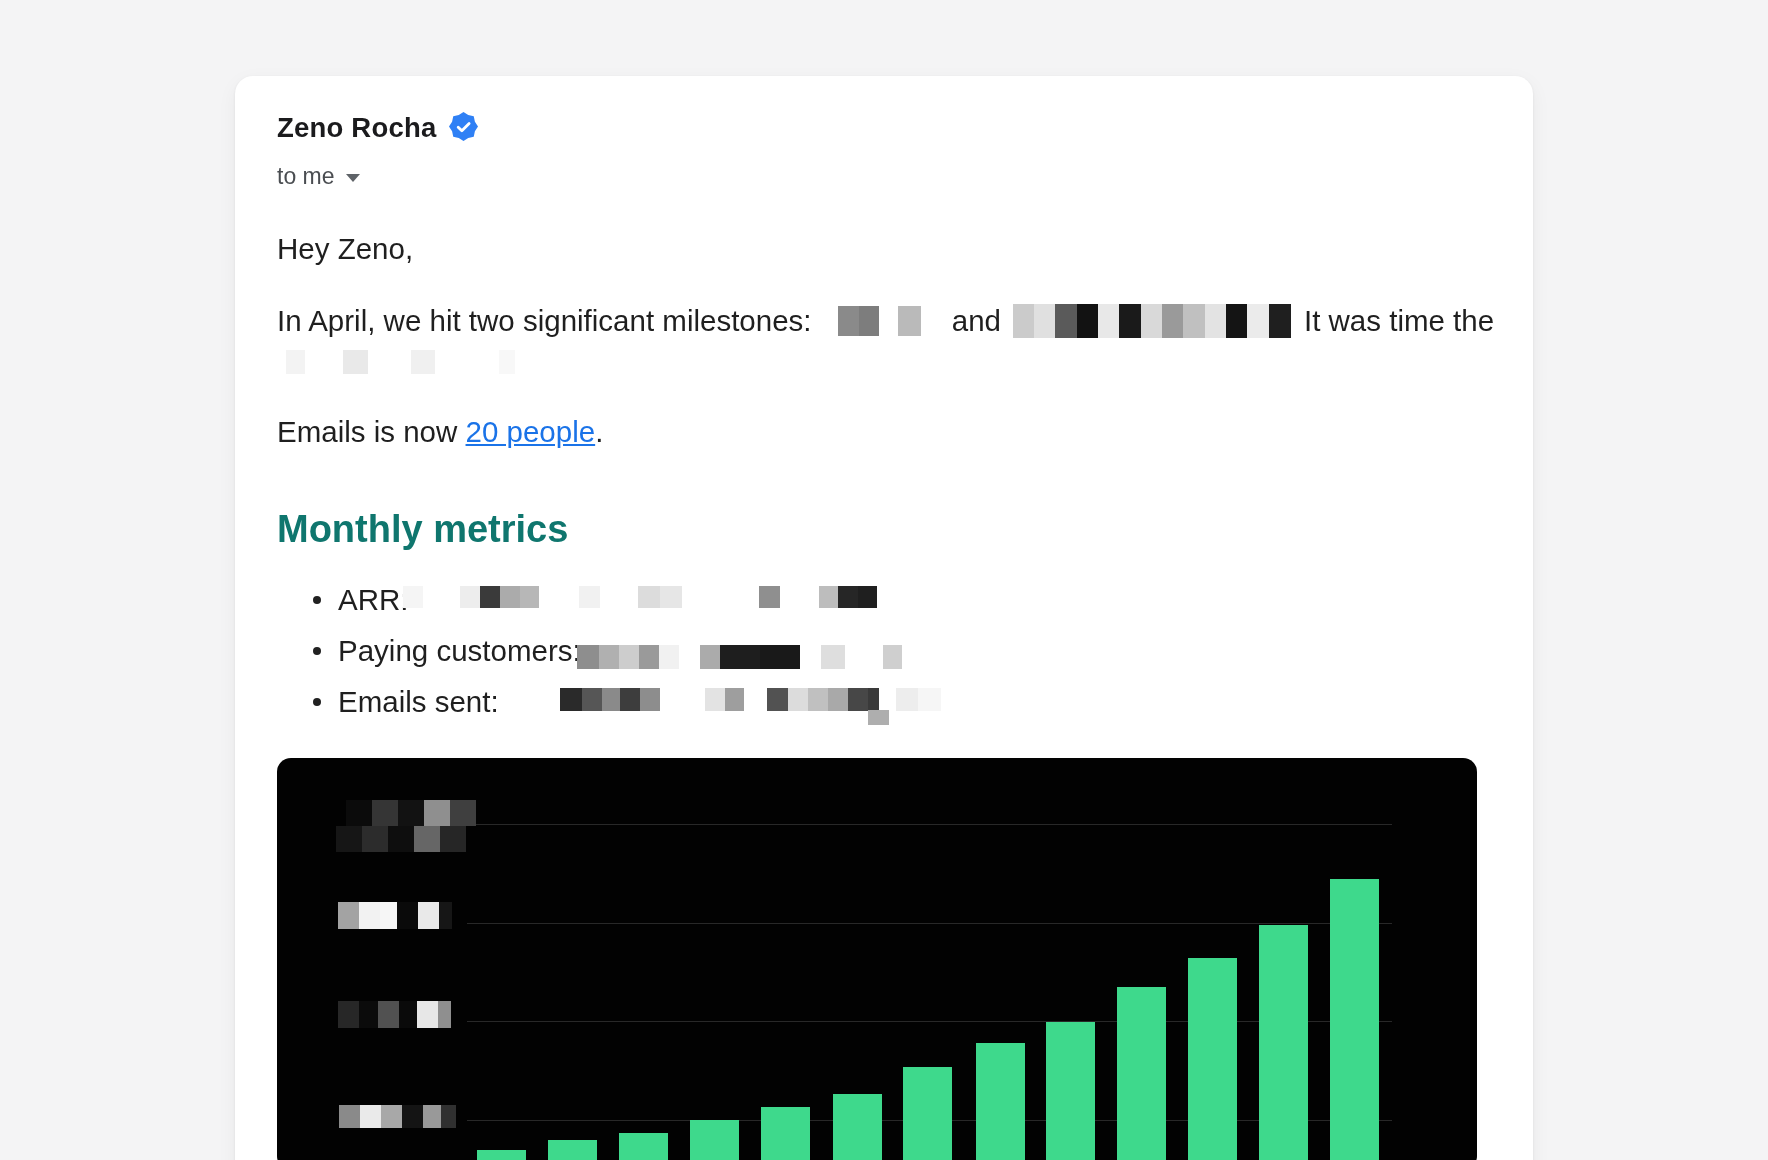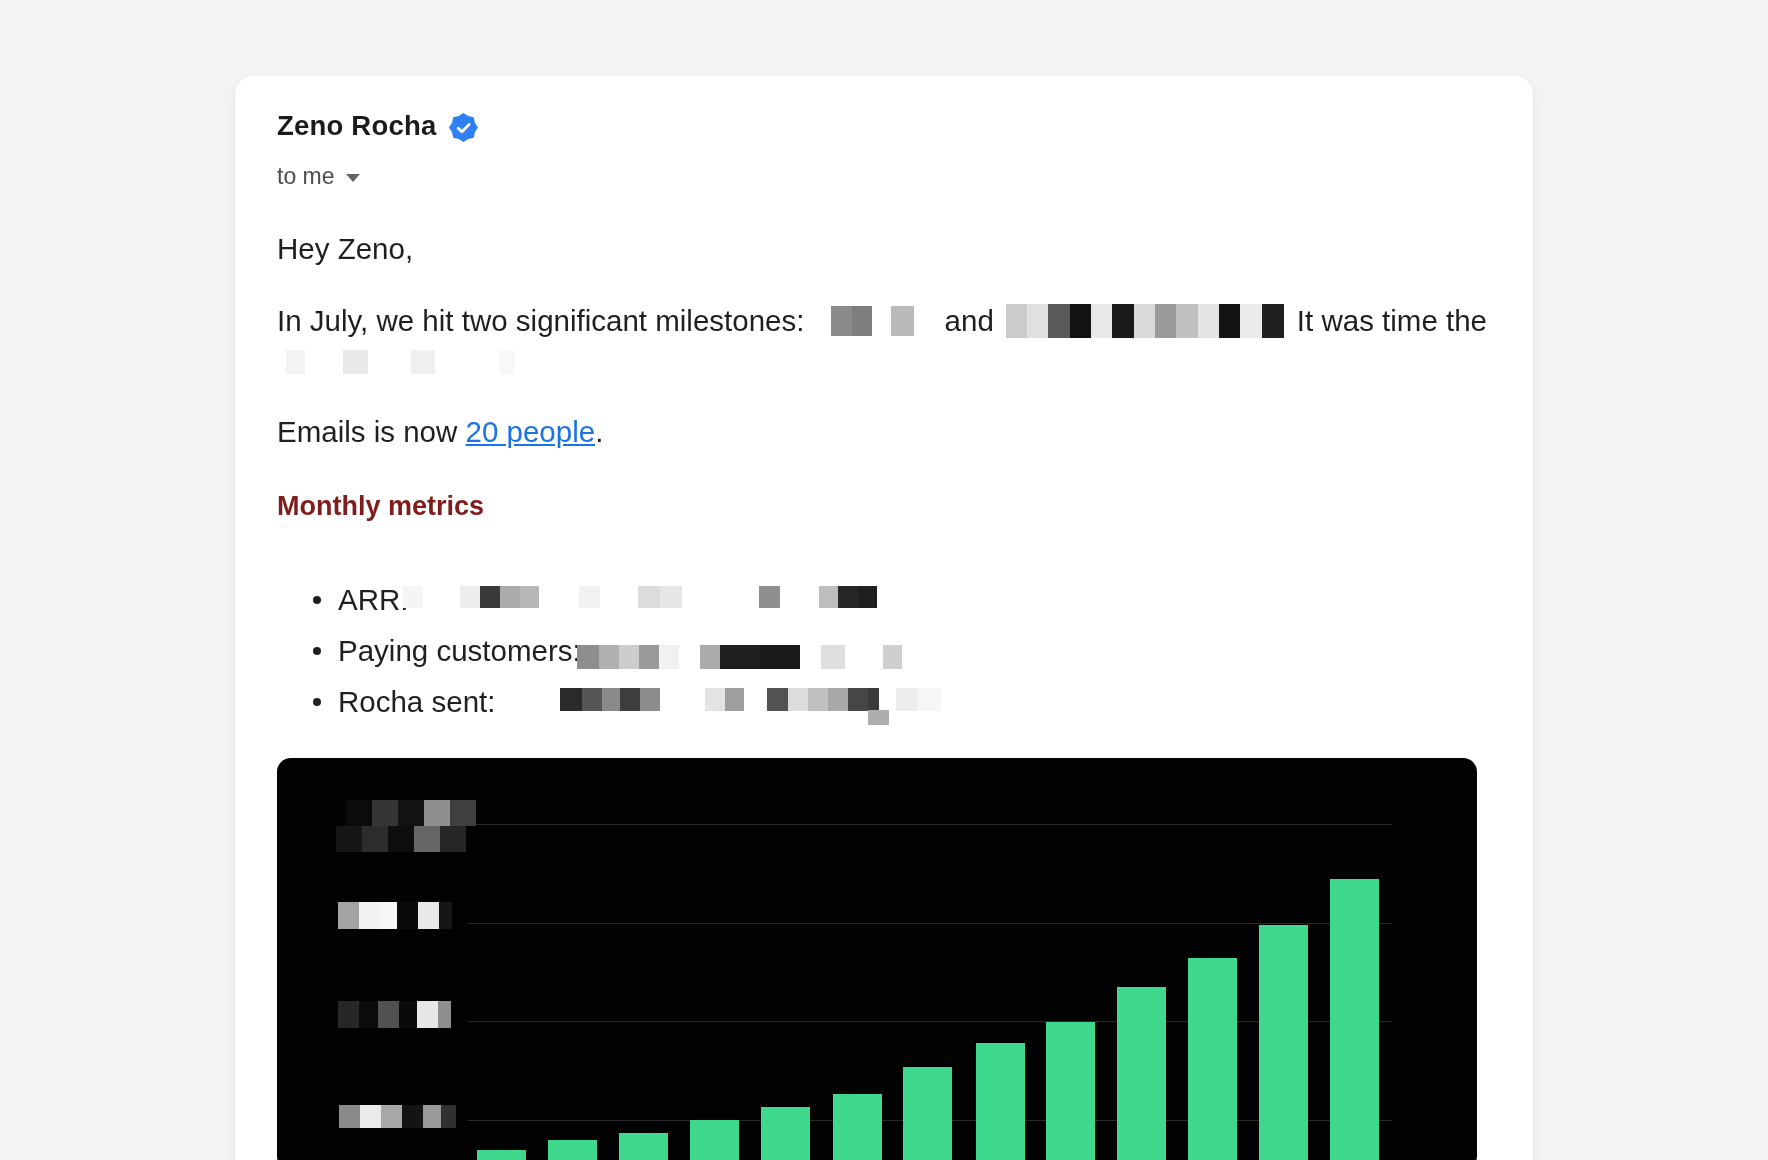--- a/index.html
+++ b/index.html
@@ -8,33 +8,33 @@
     background:#f4f4f5;
     font-family:"Liberation Sans",sans-serif;
     color:#1f1f1f;
   }
   .card{
     position:absolute;left:235px;top:76px;width:1298px;height:1200px;
     background:#ffffff;border-radius:18px;
     box-shadow:0 1px 3px rgba(0,0,0,.07),0 6px 20px rgba(0,0,0,.05);
   }
   
-  .hdr{position:absolute;left:277px;top:104px;height:38px;display:flex;align-items:flex-end;}
+  .hdr{position:absolute;left:277px;top:112px;height:38px;display:flex;align-items:flex-start;}
   .sender-name{font-size:27.5px;font-weight:700;color:#1b1b1d;letter-spacing:.2px;}
   .badge{width:29px;height:29px;margin-left:13px;display:block;}
   .sender-email{font-size:23.5px;color:#5f6368;margin-left:15px;}
   .to-me{position:absolute;left:277px;top:161px;height:30px;display:flex;align-items:center;font-size:23px;color:#4a4d51;}
   .caret{width:0;height:0;border-left:7px solid transparent;border-right:7px solid transparent;border-top:8px solid #5f6368;margin-left:11px;margin-top:3px;}
   
   .tline{position:absolute;left:277px;height:41px;display:flex;align-items:center;white-space:pre;font-size:29.5px;color:#1f1f1f;}
   .greeting{top:228px;}
   .p1l1{top:300px;}
   .p1l2{top:341px;}
   .p2{top:411px;}
-  .metrics{top:486px;font-weight:700;font-size:27px;color:#7f1d1d;}
+  .metrics{top:509px;font-weight:700;font-size:38px;color:#0f766e;}
   a.link{text-decoration:underline;cursor:pointer;}
   
   .redact{display:inline-flex;align-items:center;}
   .redact .seg{display:inline-flex;}
   .redact .cell{display:inline-block;}
   .ml18{margin-left:18px}.ml19{margin-left:19px}.ml31{margin-left:31px}
   .ml12{margin-left:12px}.ml13{margin-left:13px}.ml9{margin-left:9px}.ml3{margin-left:3px}
   
   .bullet-row{position:absolute;left:277px;height:34px;display:flex;align-items:center;white-space:pre;font-size:29.5px;}
   .b1{top:583px}.b2{top:634px}.b3{top:685px}
@@ -64,21 +64,21 @@
   </svg>
 </div>
 <div class="to-me">
   <span>to me</span>
   <span class="caret"></span>
 </div>
 
 <div class="tline greeting"><span>Hey Zeno,</span></div>
 
 <div class="tline p1l1">
-  <span>In July, we hit two significant milestones: </span>
+  <span>In April, we hit two significant milestones: </span>
   <span class="redact ml18"><span class="seg" style="margin-left: 0px;"><span class="cell" style="width: 21px; height: 30px; background: rgb(138, 138, 138);"></span><span class="cell" style="width: 20px; height: 30px; background: rgb(125, 125, 125);"></span></span></span>
   <span class="redact ml19"><span class="seg" style="margin-left: 0px;"><span class="cell" style="width: 23px; height: 30px; background: rgb(186, 186, 186);"></span></span></span>
   <span class="ml31">and</span>
   <span class="redact ml12"><span class="seg" style="margin-left: 0px;"><span class="cell" style="width: 21px; height: 34px; background: rgb(203, 203, 203);"></span><span class="cell" style="width: 21px; height: 34px; background: rgb(224, 224, 224);"></span><span class="cell" style="width: 22px; height: 34px; background: rgb(90, 90, 90);"></span><span class="cell" style="width: 21px; height: 34px; background: rgb(18, 18, 18);"></span><span class="cell" style="width: 21px; height: 34px; background: rgb(232, 232, 232);"></span><span class="cell" style="width: 22px; height: 34px; background: rgb(26, 26, 26);"></span><span class="cell" style="width: 21px; height: 34px; background: rgb(217, 217, 217);"></span><span class="cell" style="width: 21px; height: 34px; background: rgb(154, 154, 154);"></span><span class="cell" style="width: 22px; height: 34px; background: rgb(192, 192, 192);"></span><span class="cell" style="width: 21px; height: 34px; background: rgb(227, 227, 227);"></span><span class="cell" style="width: 21px; height: 34px; background: rgb(20, 20, 20);"></span><span class="cell" style="width: 22px; height: 34px; background: rgb(235, 235, 235);"></span><span class="cell" style="width: 22px; height: 34px; background: rgb(31, 31, 31);"></span></span></span>
   <span class="ml13">It was time the</span>
 </div>
 
 <div class="tline p1l2">
   <span class="redact ml9"><span class="seg" style="margin-left: 0px;"><span class="cell" style="width: 19px; height: 24px; background: rgb(243, 243, 243);"></span></span><span class="seg" style="margin-left: 38px;"><span class="cell" style="width: 25px; height: 24px; background: rgb(233, 233, 233);"></span></span><span class="seg" style="margin-left: 43px;"><span class="cell" style="width: 24px; height: 24px; background: rgb(240, 240, 240);"></span></span><span class="seg" style="margin-left: 64px;"><span class="cell" style="width: 16px; height: 24px; background: rgb(248, 248, 248);"></span></span></span>
 </div>
@@ -94,21 +94,21 @@
 <div class="bullet-row b1">
   <span class="dot"></span>
   <span>ARR:</span>
 </div>
 <div class="bullet-row b2">
   <span class="dot"></span>
   <span>Paying customers:</span>
 </div>
 <div class="bullet-row b3">
   <span class="dot"></span>
-  <span>Rocha sent:</span>
+  <span>Emails sent:</span>
 </div>
 
 <div class="redact abs-strip strip-arr">
     <span class="seg" style="margin-left: 0px;">
       <span class="cell" style="width: 20px; height: 22px; background: rgb(245, 245, 245);"></span>
     </span>
     <span class="seg" style="margin-left: 37px;">
       <span class="cell" style="width: 20px; height: 22px; background: rgb(237, 237, 237);"></span>
       <span class="cell" style="width: 20px; height: 22px; background: rgb(58, 58, 58);"></span>
       <span class="cell" style="width: 20px; height: 22px; background: rgb(171, 171, 171);"></span>

